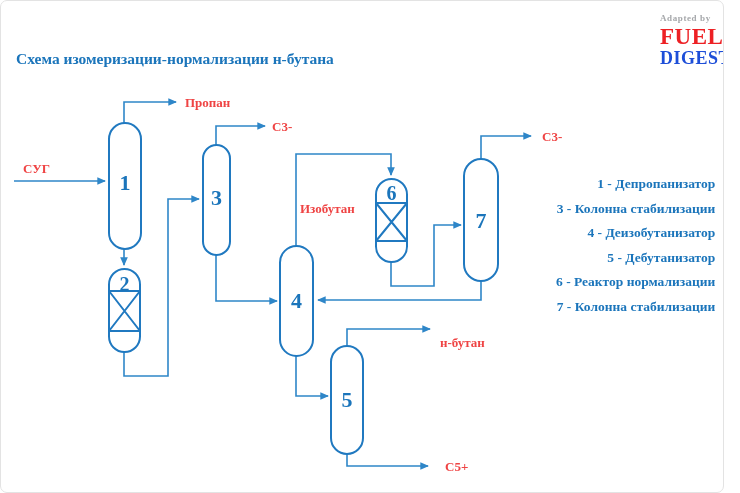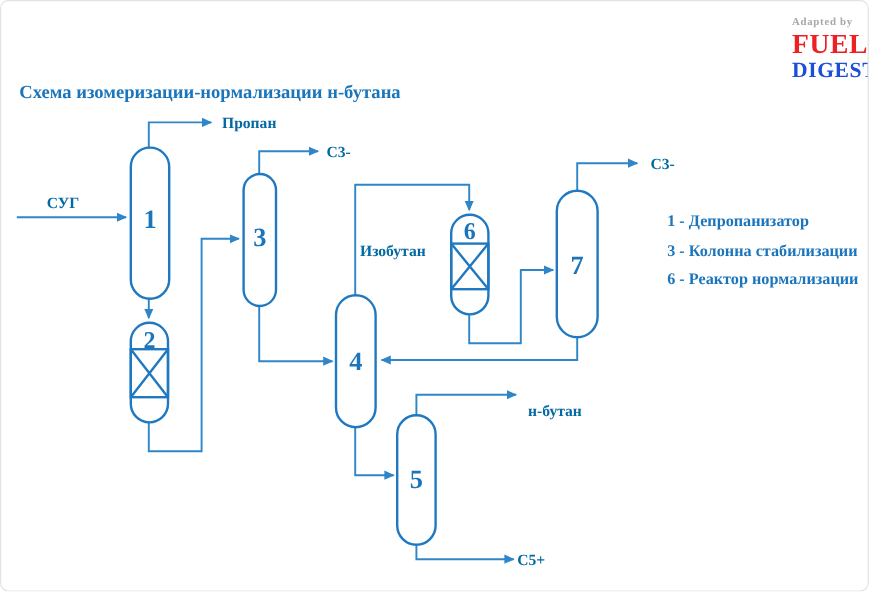--- a/index.html
+++ b/index.html
@@ -2,42 +2,42 @@
 <html><head>
 <meta charset="utf-8">
 <style>
   html,body { margin:0; padding:0; background:#fff; }
   .page {
     position:relative; width:724px; height:493px; background:#ffffff;
     border:1px solid #e3e3e3; border-radius:7px; overflow:hidden;
     font-family:Liberation Serif, serif; box-sizing:border-box;
   }
   .title {
-    position:absolute; left:15px; top:68px;
+    position:absolute; left:15px; top:49px;
     font-size:15.5px; font-weight:700; color:#1b75bb; white-space:nowrap;
   }
   
   .logo { position:absolute; left:659px; top:13px; line-height:1; }
   .adapted { color:#a6a8ab; font-size:9px; font-weight:700; letter-spacing:0.6px; }
   .brandrow { display:flex; align-items:center; margin-top:2px; }
   .fuel { color:#ed2024; font-size:23px; font-weight:700; letter-spacing:0.5px; }
   .swirl { width:16px; height:16px; margin-left:1px; display:block; }
   .digest { color:#1d4ed8; font-size:18px; font-weight:700; letter-spacing:0.5px; margin-top:1px; }
   
   .diagram-svg { position:absolute; left:0; top:0; }
   .lbl {
-    position:absolute; color:#0369a1; font-weight:700; font-size:13px; white-space:nowrap;
+    position:absolute; color:#ef4444; font-weight:700; font-size:13px; white-space:nowrap;
   }
   .vnum {
     position:absolute; color:#1b75bb; font-weight:700; font-size:22px;
     text-align:center; line-height:1;
   }
   .vnum.small { font-size:20px; }
   
-  .legend { position:absolute; left:555px; top:171px; }
+  .legend { position:absolute; left:555px; top:171px;text-align:right; }
   .legend-item {
     color:#1b75bb; font-weight:700; font-size:13.5px; line-height:24.5px; white-space:nowrap;
   }
 </style>
 </head>
 <body>
 
 <div class="page">
 
   <div class="logo">
@@ -99,27 +99,30 @@
   </svg>
 
   <div class="vnum" style="left:108px; top:171px; width:32px;">1</div>
   <div class="vnum small" style="left:108px; top:273px; width:31px;">2</div>
   <div class="vnum" style="left:202px; top:186px; width:27px;">3</div>
   <div class="vnum" style="left:279px; top:289px; width:33px;">4</div>
   <div class="vnum" style="left:330px; top:388px; width:32px;">5</div>
   <div class="vnum small" style="left:375px; top:182px; width:31px;">6</div>
   <div class="vnum" style="left:463px; top:209px; width:34px;">7</div>
 
-  <div class="lbl" style="left:22px;  top:160px;margin-left:16px;">СУГ</div>
+  <div class="lbl" style="left:22px;  top:160px;">СУГ</div>
   <div class="lbl" style="left:184px; top:94px;">Пропан</div>
   <div class="lbl" style="left:271px; top:118px;">С3-</div>
   <div class="lbl" style="left:299px; top:200px;">Изобутан</div>
   <div class="lbl" style="left:541px; top:128px;">С3-</div>
   <div class="lbl" style="left:439px; top:334px;">н-бутан</div>
-  <div class="lbl" style="left:430px; top:458px;">С5+</div>
+  <div class="lbl" style="left:444px; top:458px;">С5+</div>
 
   <div class="legend">
     <div class="legend-item">1 - Депропанизатор</div>
     <div class="legend-item">3 - Колонна стабилизации</div>
+    <div class="legend-item">4 - Деизобутанизатор</div>
+    <div class="legend-item">5 - Дебутанизатор</div>
     <div class="legend-item">6 - Реактор нормализации</div>
+    <div class="legend-item">7 - Колонна стабилизации</div>
   </div>
 
 </div>
 
 </body></html>

